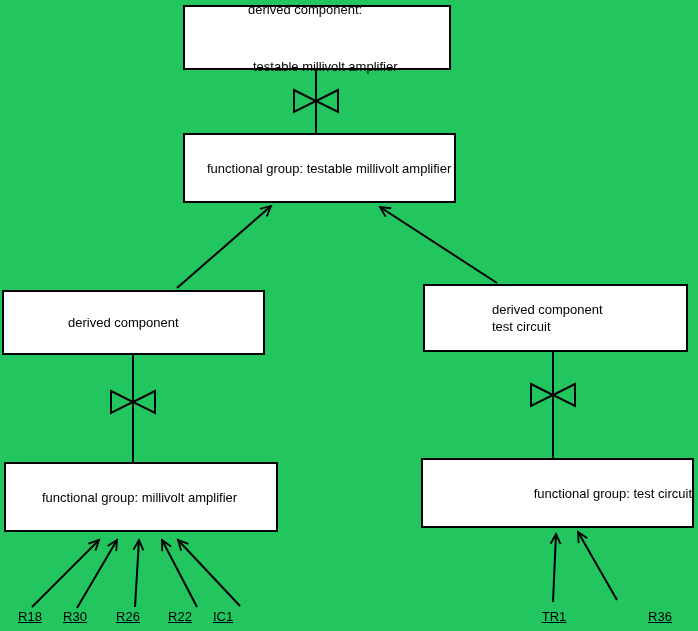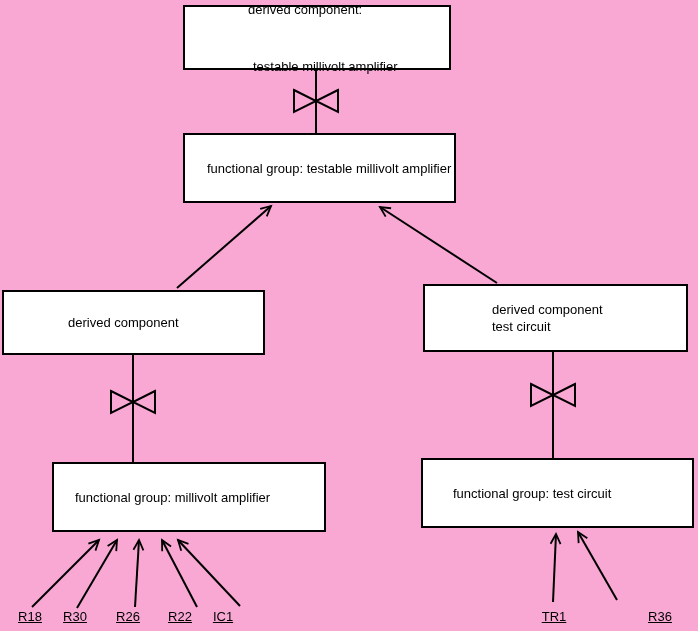--- a/index.html
+++ b/index.html
@@ -4,21 +4,21 @@
 <style>
   html, body {
     margin: 0;
     padding: 0;
     background: #ffffff;
   }
   #canvas {
     position: relative;
     width: 698px;
     height: 631px;
-    background: #f9a8d4;
+    background: #22c55e;
     font-family: "Liberation Sans", "DejaVu Sans", sans-serif;
     font-size: 13px;
     color: #000000;
     overflow: hidden;
   }
   #connector-layer {
     position: absolute;
     left: 0;
     top: 0;
     width: 698px;
@@ -31,23 +31,23 @@
     background: #ffffff;
     display: flex;
     flex-direction: column;
     justify-content: center;
     line-height: 17px;
   }
   .box .line { white-space: nowrap; }
   #box-top-derived        { left:183px; top:5px;   width:268px; height:65px; padding-left:63px; }
   #box-top-functional     { left:183px; top:133px; width:273px; height:70px; padding-left:22px;  }
   #box-left-derived       { left:2px;   top:290px; width:263px; height:65px; padding-left:64px; }
-  #box-left-functional    { left:4px;   top:462px; width:274px; height:70px; padding-left:21px;margin-left:48px; }
+  #box-left-functional    { left:4px;   top:462px; width:274px; height:70px; padding-left:36px; }
   #box-right-derived      { left:423px; top:284px; width:265px; height:68px; padding-left:67px; }
-  #box-right-functional   { left:421px; top:458px; width:273px; height:70px; padding-left:30px; }
+  #box-right-functional   { left:421px; top:458px; width:273px; height:70px; padding-left:30px;align-items:flex-end; }
   #box-top-derived .line2 { margin-left:5px;margin-top:40px; }
   .leaf-label {
     position: absolute;
     top: 609px;
     transform: translateX(-50%);
     white-space: nowrap;
     text-decoration: underline;
   }
   #leaf-r18 { left:30px; }
   #leaf-r30 { left:75px; }

